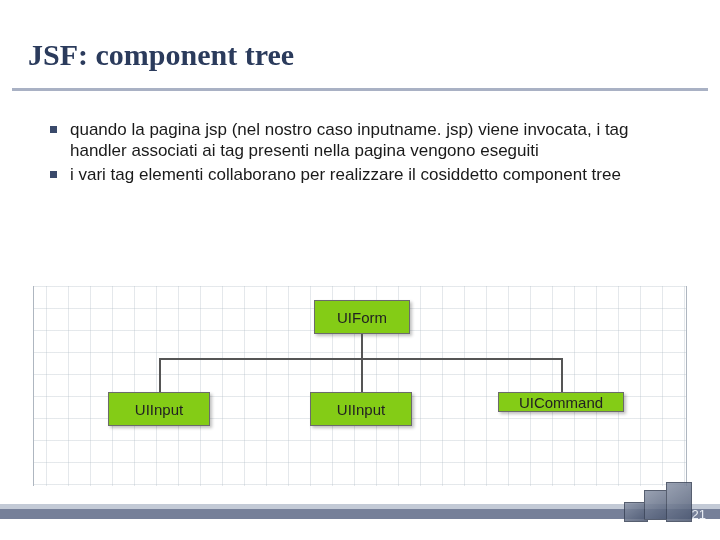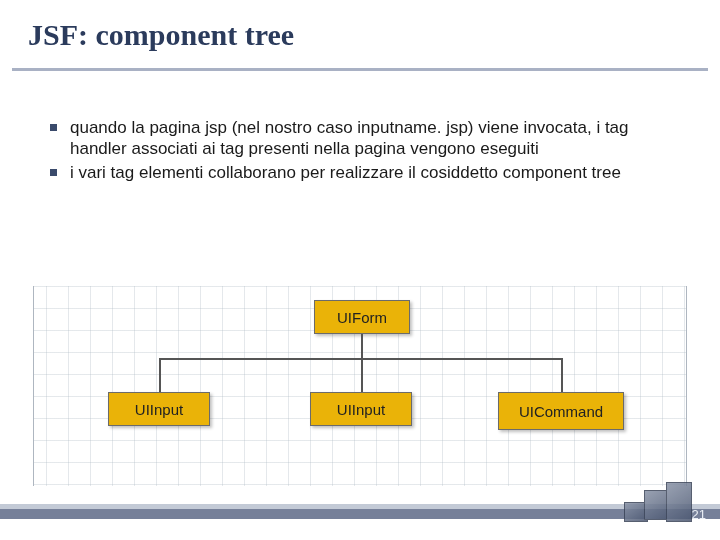--- a/index.html
+++ b/index.html
@@ -18,31 +18,31 @@
     padding: 0;
   }
   .title-area {
     padding: 18px 28px 8px 28px;
   }
   .title {
     font-size: 30px;
     font-weight: bold;
     color: #2b3b5c;
     font-family: Georgia, 'Times New Roman', serif;
+    margin-top: 20px;
   }
   .title-underline {
     margin-top: 8px;
     height: 3px;
     background: #a9b1c4;
     margin-left: 12px;
     margin-right: 12px;
   }
   .content {
     padding: 28px 48px 0 48px;
-    margin-top: 18px;
   }
   .bullets {
     list-style: none;
   }
   .bullets li {
     position: relative;
     padding-left: 22px;
     font-size: 17px;
     line-height: 1.25;
     color: #1a1a1a;
@@ -76,21 +76,21 @@
   .grid-edge-left, .grid-edge-right {
     position: absolute;
     top: 0; bottom: 0;
     width: 10px;
     background: #fff;
   }
   .grid-edge-left { left: 0; border-right: 1px solid #aeb6c0; }
   .grid-edge-right { right: 0; border-left: 1px solid #aeb6c0; }
   .node {
     position: absolute;
-    background: #eab308;
+    background: #84cc16;
     border: 1px solid #6b6b6b;
     box-shadow: 2px 2px 3px rgba(0,0,0,0.25);
     font-family: Arial, Helvetica, sans-serif;
     font-size: 15px;
     color: #222;
     text-align: center;
     display: flex;
     align-items: center;
     justify-content: center;
     padding: 6px 10px;
@@ -170,21 +170,21 @@
     <div class="connector" style="left:337px; top:48px; width:2px; height:24px;"></div>
 
     <div class="connector" style="left:135px; top:72px; width:404px; height:2px;"></div>
 
     <div class="connector" style="left:135px; top:72px; width:2px; height:34px;"></div>
     <div class="connector" style="left:337px; top:72px; width:2px; height:34px;"></div>
     <div class="connector" style="left:537px; top:72px; width:2px; height:34px;"></div>
 
     <div class="node" style="left:84px; top:106px; width:102px; height:34px;">UIInput</div>
     <div class="node" style="left:286px; top:106px; width:102px; height:34px;">UIInput</div>
-    <div class="node" style="left:474px; top:106px; width:126px; height:38px;">UICommand</div>
+    <div class="node" style="left:474px; top:106px; width:126px; height:20px;">UICommand</div>
   </div>
 
   <div class="footer-graphic">
     <div class="block" style="left:0; top:20px; width:24px; height:20px;"></div>
     <div class="block" style="left:20px; top:8px; width:28px; height:30px;"></div>
     <div class="block" style="left:42px; top:0; width:26px; height:40px;"></div>
   </div>
 
   <div class="footer-bar">
     <div class="bar1"></div>

